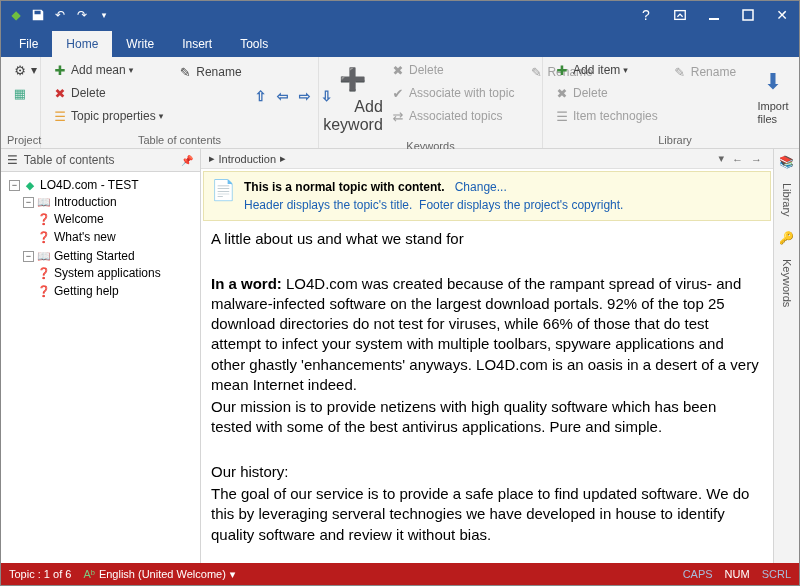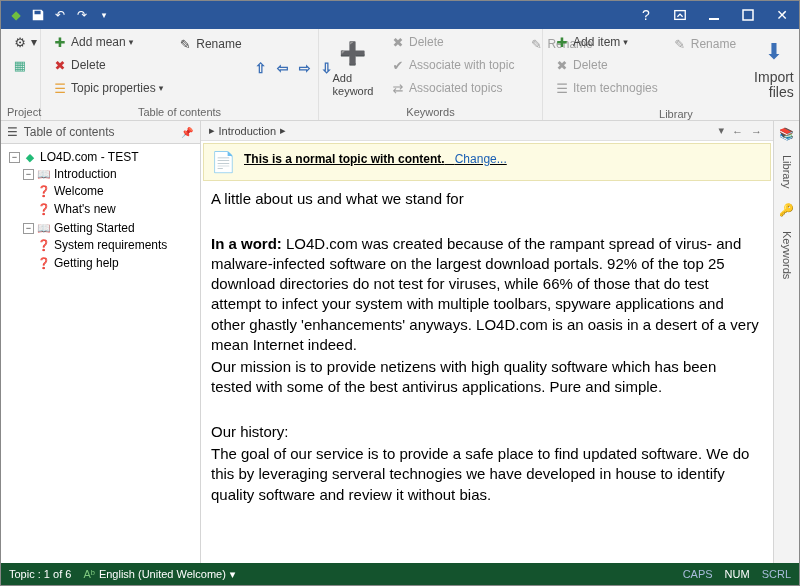--- a/index.html
+++ b/index.html
@@ -43,29 +43,29 @@
 .tree li { padding: 1px 0; white-space: nowrap; }
 .tree .node { display: flex; align-items: center; gap: 3px; cursor: pointer; padding: 1px 2px; }
 .tree .toggle { width: 11px; height: 11px; border: 1px solid #999; display: inline-flex; align-items: center; justify-content: center; font-size: 9px; line-height: 1; background: #fff; color: #333; }
 .tree .ticon { width: 14px; height: 14px; display: inline-flex; align-items: center; justify-content: center; font-size: 11px; }
 
 .editarea { flex: 1; display: flex; flex-direction: column; overflow: hidden; }
 .breadcrumb { background: #f3f3f3; border-bottom: 1px solid #e0e0e0; padding: 3px 8px; font-size: 11px; color: #444; display: flex; align-items: center; gap: 4px; }
 .breadcrumb .navbtns { margin-left: auto; display: flex; gap: 2px; }
 .breadcrumb .navbtns span { padding: 0 3px; cursor: pointer; color: #666; }
 .infobar { background: #fdfbe3; border: 1px solid #e8e2b0; margin: 2px; padding: 6px 8px; font-size: 12px; display: flex; gap: 8px; }
-.infobar .infotxt { line-height: 1.5; text-decoration: underline; }
+.infobar .infotxt { line-height: 1.5; }
 .infobar .link { color: #1a5fb4; cursor: pointer; }
 .content { flex: 1; overflow: auto; padding: 6px 14px 22px 10px; font-family: "Times New Roman", serif; font-size: 15px; color: #000; line-height: 1.35; }
 .content p { margin-bottom: 2px; }
 .rightcol { width: 26px; background: #f3f3f3; border-left: 1px solid #d5d5d5; display: flex; flex-direction: column; align-items: center; padding-top: 6px; gap: 14px; }
 .rightcol .vtxt { writing-mode: vertical-rl; font-size: 11px; color: #555; cursor: pointer; }
 
 
-.statusbar { background: #14532d; color: #fff; height: 22px; display: flex; align-items: center; font-size: 11px; padding: 0 8px; gap: 12px; }
+.statusbar { background: #b91c1c; color: #fff; height: 22px; display: flex; align-items: center; font-size: 11px; padding: 0 8px; gap: 12px; }
 .statusbar .spacer { flex: 1; }
 .statusbar .sitem { display: flex; align-items: center; gap: 4px; }
 .statusbar .dim { color: #a8bcdb; }
 
 svg { display: block; }
 </style>
 </head>
 <body>
 
 <div class="window">
@@ -97,20 +97,27 @@
       </span>
       <span class="wbtn">
         <svg width="12" height="12">
             <rect x="1" y="1" width="10" height="10" fill="none" stroke="#fff" stroke-width="1.5"></rect>
           </svg>
       </span>
       <span class="wbtn">✕</span>
     </div>
   </div>
 
+  <div class="menutabs">
+    <div class="mtab file">File</div>
+    <div class="mtab active">Home</div>
+    <div class="mtab">Write</div>
+    <div class="mtab">Insert</div>
+    <div class="mtab">Tools</div>
+  </div>
 
   <div class="ribbon">
 
     <div class="rgroup" style="width:40px">
       <div class="body">
         <div class="col">
           <div class="rbtn"><span class="ricon">⚙</span>▾</div>
           <div class="rbtn">
               <span class="ricon" style="color:#4a8">▦</span>
             </div>
@@ -152,21 +159,21 @@
           </div>
         </div>
       </div>
       <div class="label">Table of contents</div>
     </div>
 
     <div class="rgroup" style="width:224px">
       <div class="body">
         <div class="vbtn">
           <span class="bigicon" style="color:#3a8a3a">➕</span>
-          <span style="white-space:pre-line;text-align:left;font-size:11px;line-height:1.1">Add
+          <span style="white-space:pre-line;text-align:right;font-size:16px;line-height:1.1">Add
 keyword</span>
         </div>
         <div class="col">
           <div class="rbtn disabled">
             <span class="ricon">✖</span>
               <span>Delete</span>
           </div>
           <div class="rbtn disabled">
             <span class="ricon">✔</span>
               <span>Associate with topic</span>
@@ -204,21 +211,21 @@
           </div>
         </div>
         <div class="col" style="padding-top:2px">
           <div class="rbtn disabled">
             <span class="ricon">✎</span>
               <span>Rename</span>
           </div>
         </div>
         <div class="vbtn" style="margin-left:auto">
           <span class="bigicon" style="color:#3b6fb6">⬇</span>
-          <span style="white-space:pre-line;text-align:right;font-size:14px;line-height:1.1">Import
+          <span style="white-space:pre-line;text-align:left;font-size:11px;line-height:1.1">Import
 files</span>
         </div>
       </div>
       <div class="label">Library</div>
     </div>
   </div>
 
   <div class="mainrow">
 
     <div class="projpane">
@@ -260,21 +267,21 @@
               <li>
                 <div class="node">
                   <span class="toggle">−</span>
                   <span class="ticon" style="color:#a4c">📖</span>
                   <span>Getting Started</span>
                 </div>
                 <ul>
                   <li>
                       <div class="node">
                         <span class="ticon" style="color:#39c">❓</span>
-                        <span>System requirements</span>
+                        <span>System applications</span>
                       </div>
                     </li>
                   <li>
                       <div class="node">
                         <span class="ticon" style="color:#39c">❓</span>
                         <span>Getting help</span>
                       </div>
                     </li>
                 </ul>
               </li>
@@ -295,20 +302,24 @@
           <span>→</span>
         </div>
       </div>
       <div class="infobar">
         <span class="ricon" style="width:24px;height:24px;font-size:20px;color:#d9a23c">📄</span>
         <div class="infotxt">
           <div>
             <b>This is a normal topic with content.</b>&nbsp;&nbsp;
             <span class="link">Change...</span>
           </div>
+          <div>
+            <span class="link">Header displays the topic's title.</span>&nbsp;
+            <span class="link">Footer displays the project's copyright.</span>
+          </div>
         </div>
       </div>
       <div class="content">
         <p>A little about us and what we stand for</p>
         <p>&nbsp;</p>
         <p><b>In a word:</b><span> LO4D.com was created because of the rampant spread of virus- and malware-infected software on the largest download portals. 92% of the top 25 download directories do not test for viruses, while 66% of those that do test attempt to infect your system with multiple toolbars, spyware applications and other ghastly 'enhancements' anyways. LO4D.com is an oasis in a desert of a very mean Internet indeed.</span></p>
         <p>Our mission is to provide netizens with high quality software which has been tested with some of the best antivirus applications. Pure and simple.</p>
         <p>&nbsp;</p>
         <p>Our history:</p>
         <p>The goal of our service is to provide a safe place to find updated software. We do this by leveraging serveral technogies we have developed in house to identify quality software and review it without bias.</p>

